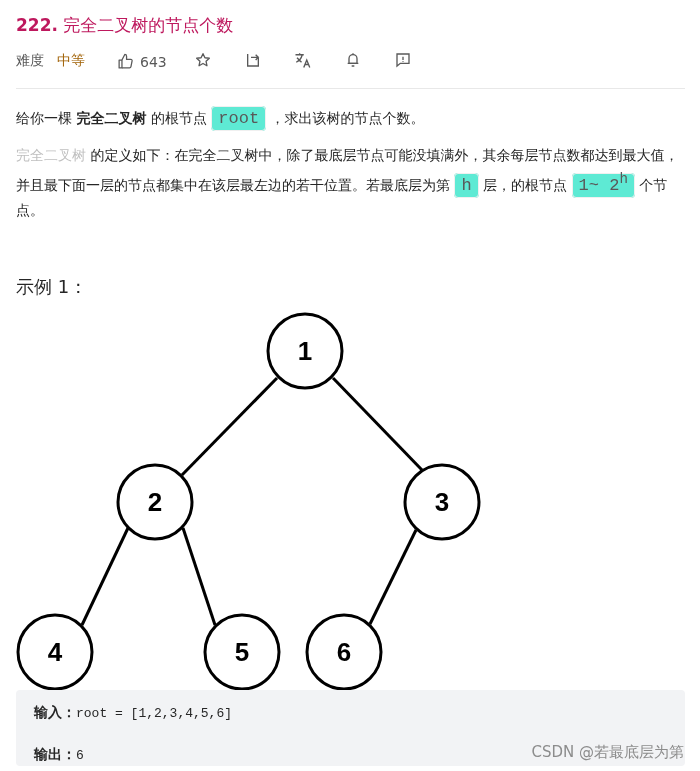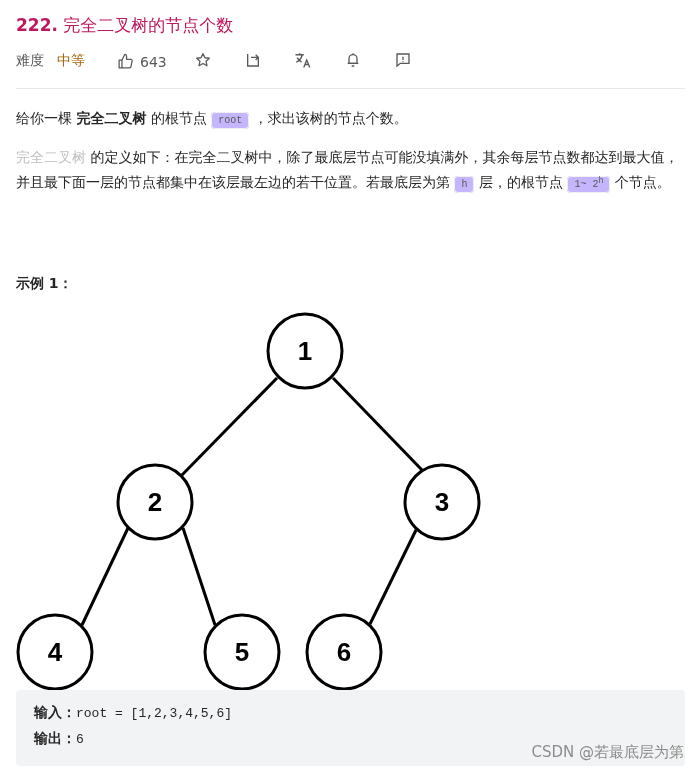--- a/index.html
+++ b/index.html
@@ -30,25 +30,25 @@
     }
     .desc {
       position: absolute; left: 16px; top: 106px; width: 670px;
       font-size: 14px; line-height: 24px; color: #262626;
     }
     .desc p { margin: 0 0 12px 0; }
     .desc b { font-weight: bold; }
     .muted { color: #bfbfbf; }
     code.inline {
       font-family: "Liberation Mono", "DejaVu Sans Mono", monospace;
-      background: #c4b5fd; border-radius: 4px; padding: 2px 6px; font-size: 10px; color: #595959;
+      background: #5eead4; border-radius: 4px; padding: 2px 6px; font-size: 17px; color: #595959;
       border: 1px solid #f0f0f0;
     }
     .example-title {
-      position: absolute; left: 16px; top: 275px; font-size: 14px; font-weight: bold; color: #262626;
+      position: absolute; left: 16px; top: 275px; font-size: 18px; font-weight: normal; color: #262626;
     }
     svg.tree { position: absolute; left: 0; top: 300px; }
     .example-block {
       position: absolute; left: 16px; top: 690px; width: 669px; height: 76px;
       background: #f2f3f5; border-radius: 4px;
     }
     .example-line {
       position: absolute; left: 18px; font-size: 14px; color: #262626;
     }
     .example-line .k { font-weight: bold; }
@@ -152,18 +152,18 @@
         <circle cx="344" cy="352" r="37" fill="#fff" stroke="#000" stroke-width="3"></circle>
         <text x="344" y="361" text-anchor="middle" font-family="&quot;Liberation Sans&quot;, sans-serif" font-weight="bold" font-size="26" fill="#000">6</text>
       </g>
     </g>
 </svg>
 
 <div class="example-block">
   <div class="example-line" style="top: 14px;">
     <span class="k">输入：</span><span class="v">root = [1,2,3,4,5,6]</span>
   </div>
-  <div class="example-line" style="top: 40px; text-align: right;">
+  <div class="example-line" style="top: 56px; text-align: right;">
     <span class="k">输出：</span><span class="v">6</span>
   </div>
 </div>
 
 <div class="watermark">CSDN @若最底层为第</div>
 
 </body></html>

